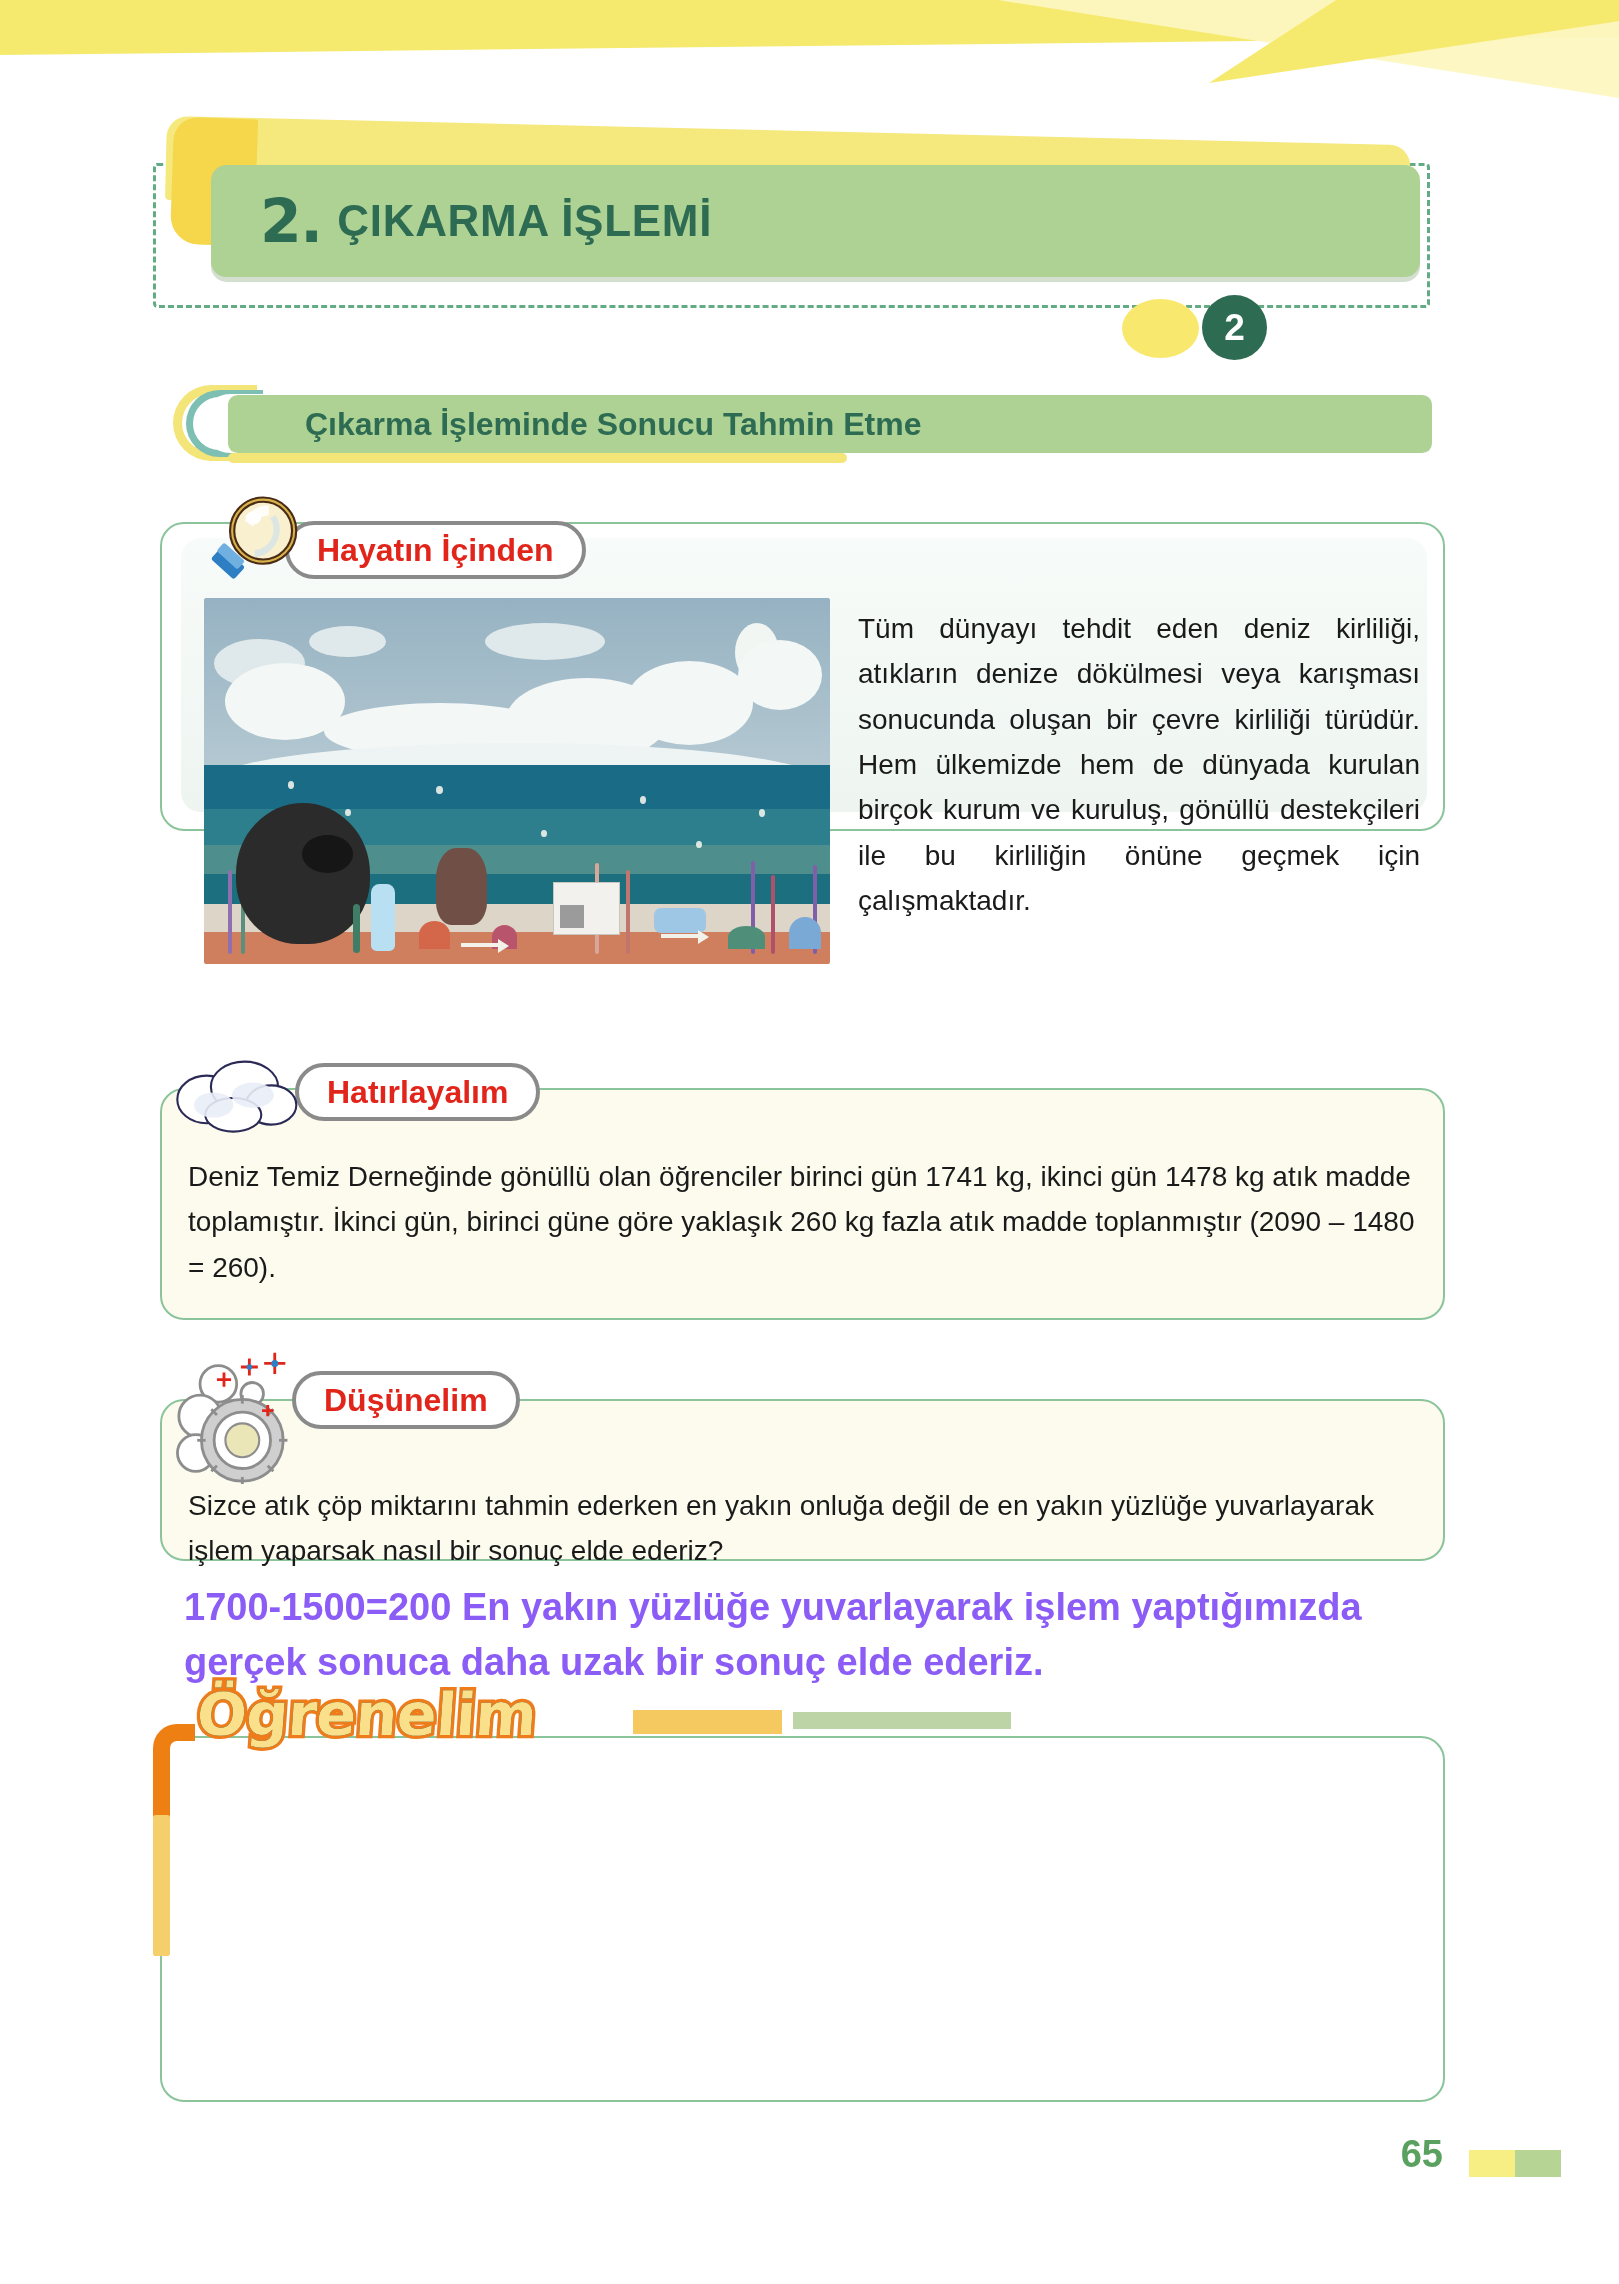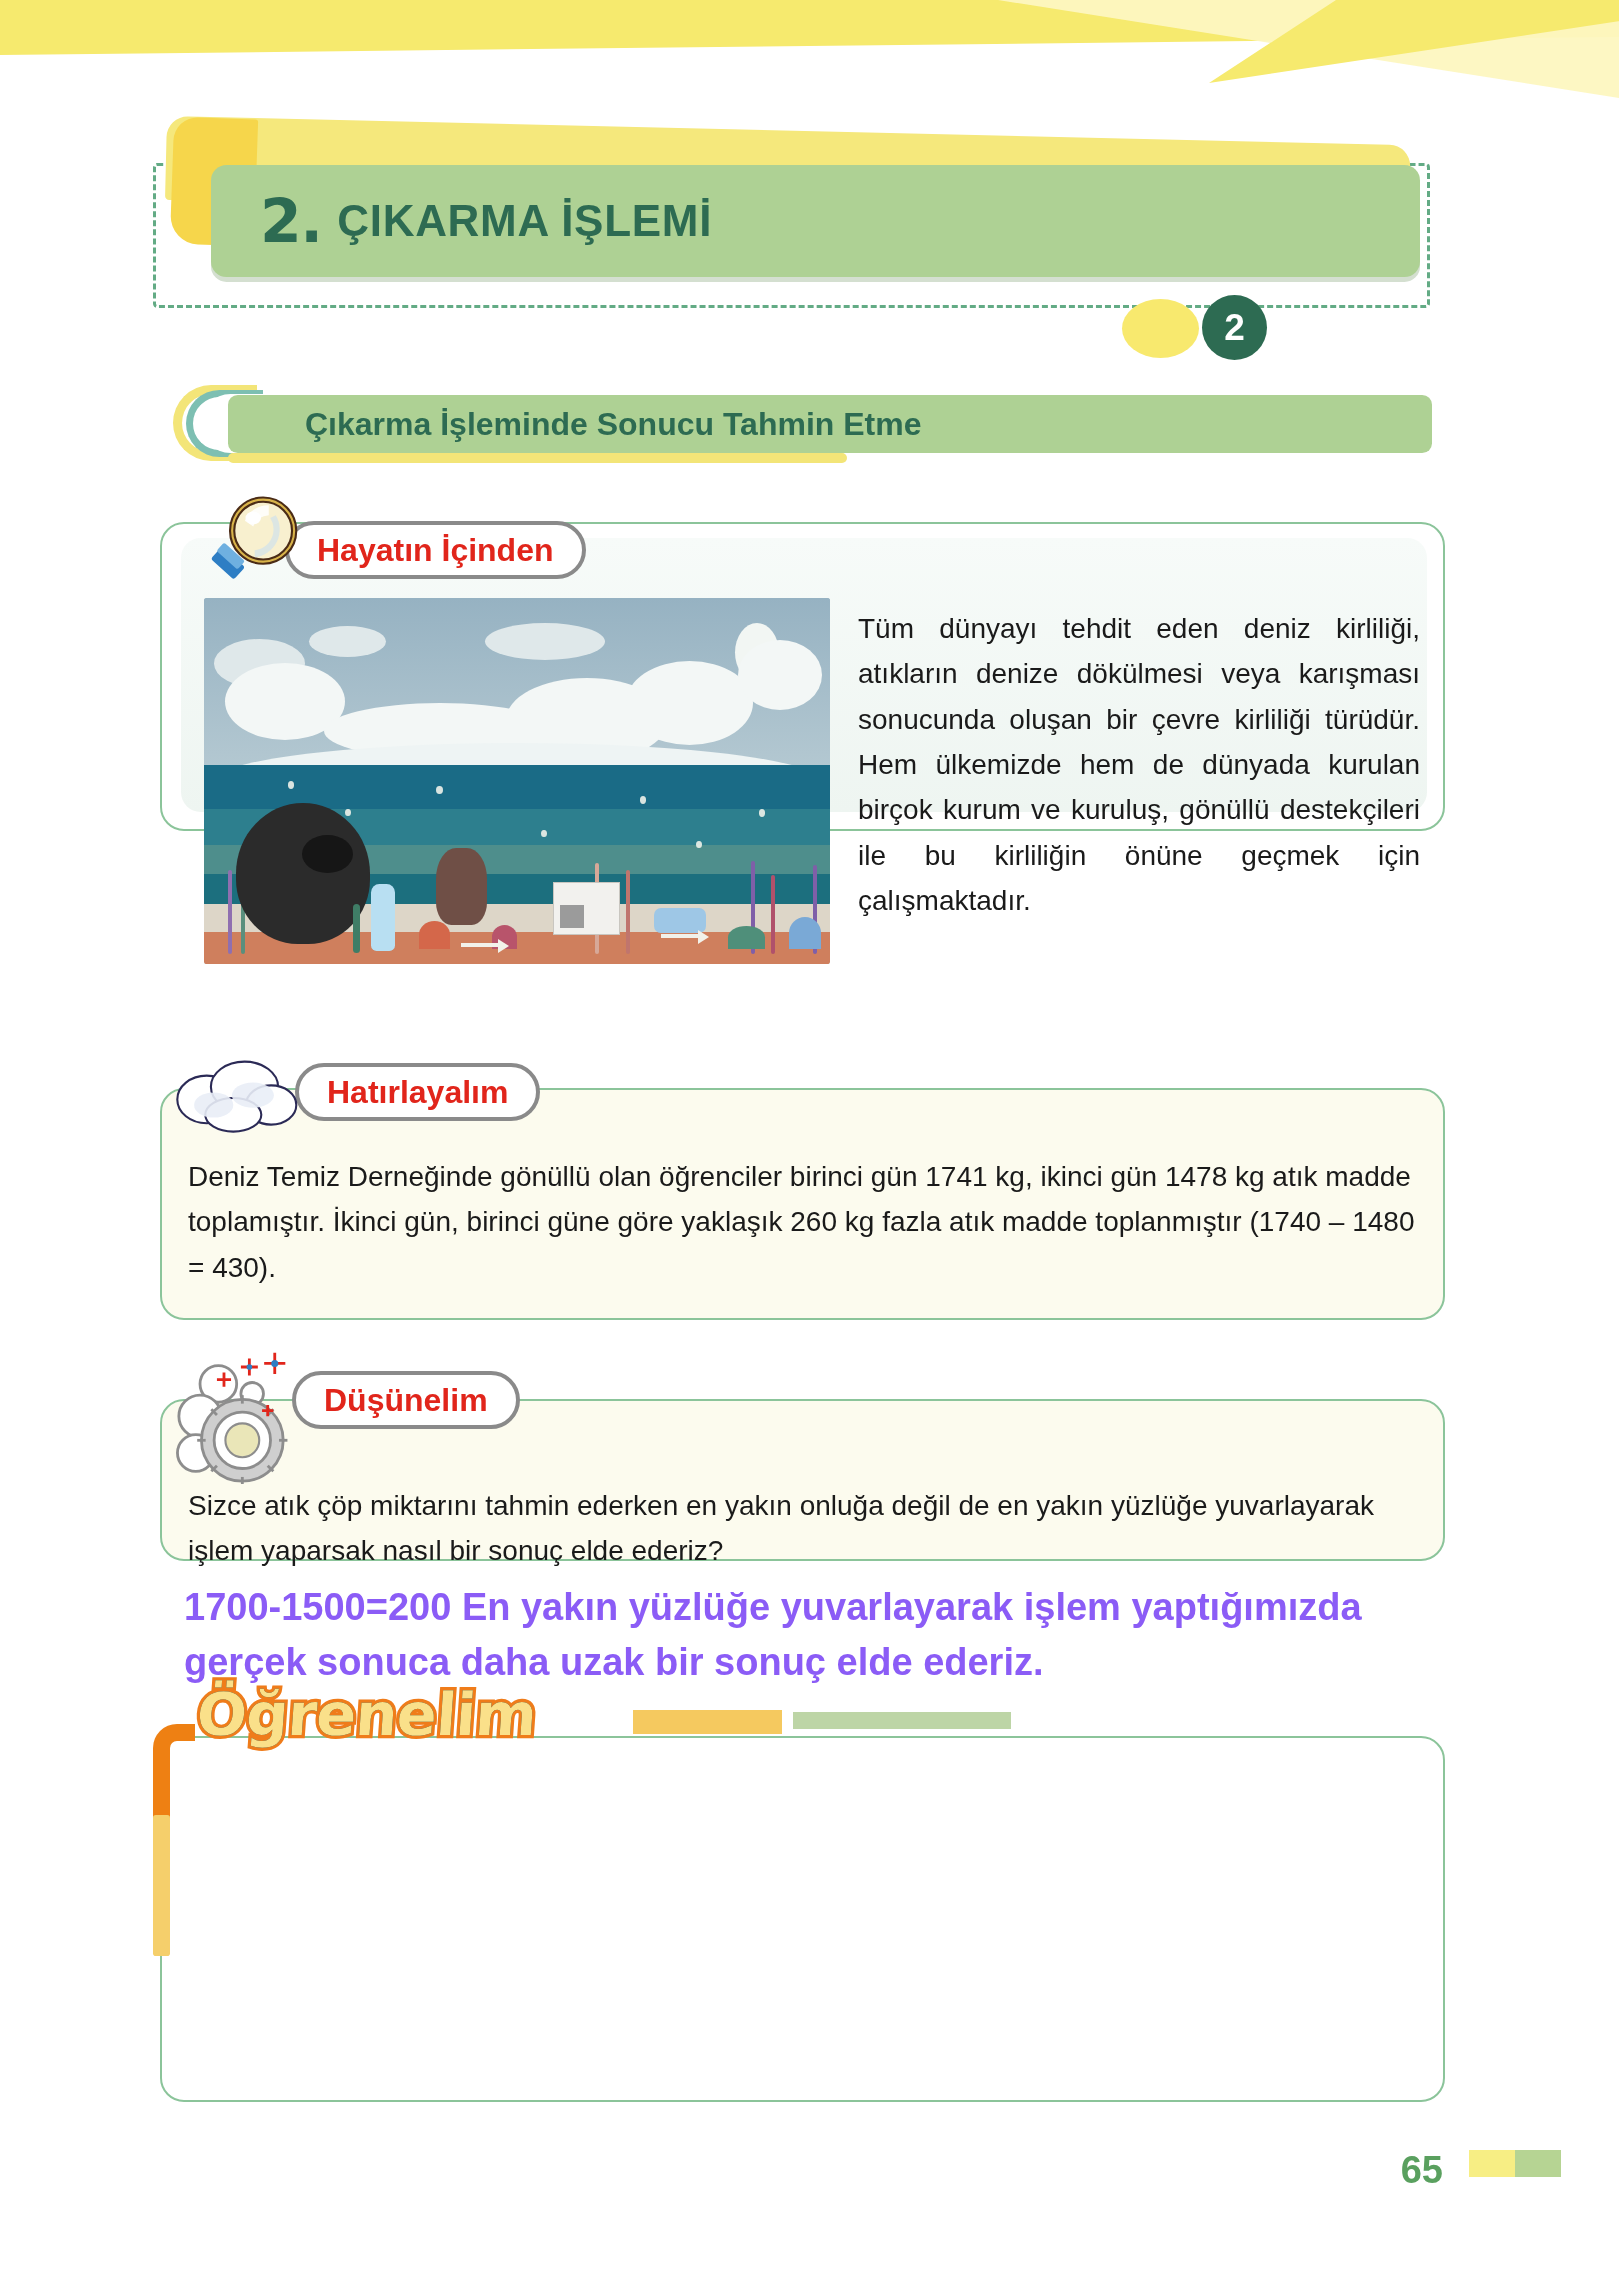--- a/index.html
+++ b/index.html
@@ -137,21 +137,21 @@
     -webkit-text-stroke: 6.3px #ef7c1a; paint-order: stroke fill;
     text-shadow: 0 0 0 #000; transform: skewX(-4deg); display:inline-block;}
   .og-bar-y{ position:absolute; left:633px; top:1710px; width:149px; height:24px; background:#f5c95f;}
   .og-bar-g{ position:absolute; left:793px; top:1712px; width:218px; height:17px; background:#bdd5a6;}
   .og-left-orange{ position:absolute; left:153px; top:1724px; width:42px; height:112px;
     border-left:17px solid #ee8013; border-top:17px solid #ee8013; border-radius:24px 0 0 0;}
   .og-left-yellow{ position:absolute; left:153px; top:1815px; width:17px; height:141px;
     background:#f5cf6b; border-radius:2.8px;}
 
   
-  .pgnum{ position:absolute; right:177px; bottom:92px; font-size:38px; font-weight:bold;
+  .pgnum{ position:absolute; right:177px; bottom:108px; font-size:38px; font-weight:bold;
     color:#5aa05f; font-family:"Liberation Sans", sans-serif;}
   .pg-y{ position:absolute; right:105px; bottom:107px; width:46px; height:27px; background:#f7ee84;}
   .pg-g{ position:absolute; right:59px; bottom:107px; width:46px; height:27px; background:#b6d493;}
 </style>
 </head>
 <body>
 
 <div class="page">
 
   <div class="topband-a"></div>
@@ -262,21 +262,21 @@
       </g>
       <g fill="#e9eef7" opacity=".9">
         <ellipse cx="56" cy="70" rx="28" ry="18"></ellipse>
         <ellipse cx="112" cy="56" rx="30" ry="18"></ellipse>
       </g>
     </svg>
   </div>
   <div class="pill" style="left:295px; top:1063px;">
     <span>Hatırlayalım</span>
   </div>
-  <div class="btext" style="left:188px; top:1154px; width:1237px;">Deniz Temiz Derneğinde gönüllü olan öğrenciler birinci gün 1741 kg, ikinci gün 1478 kg atık madde toplamıştır. İkinci gün, birinci güne göre yaklaşık 260 kg fazla atık madde toplanmıştır (1740 – 1480 = 430).</div>
+  <div class="btext" style="left:188px; top:1154px; width:1237px;">Deniz Temiz Derneğinde gönüllü olan öğrenciler birinci gün 1741 kg, ikinci gün 1478 kg atık madde toplamıştır. İkinci gün, birinci güne göre yaklaşık 260 kg fazla atık madde toplanmıştır (2090 – 1480 = 260).</div>
 
   <div class="sec-box" style="left:160px; top:1399px; width:1285px; height:162px; background:#fcfbee;"></div>
   <div class="gearicon">
     <svg viewBox="0 0 200 200" width="141" height="141">
       <g stroke="#8d8d8d" stroke-width="4" fill="#ffffff">
         <circle cx="70" cy="58" r="26"></circle>
         <circle cx="118" cy="72" r="16"></circle>
         <circle cx="44" cy="104" r="30"></circle>
         <circle cx="38" cy="156" r="26"></circle>
       </g>

